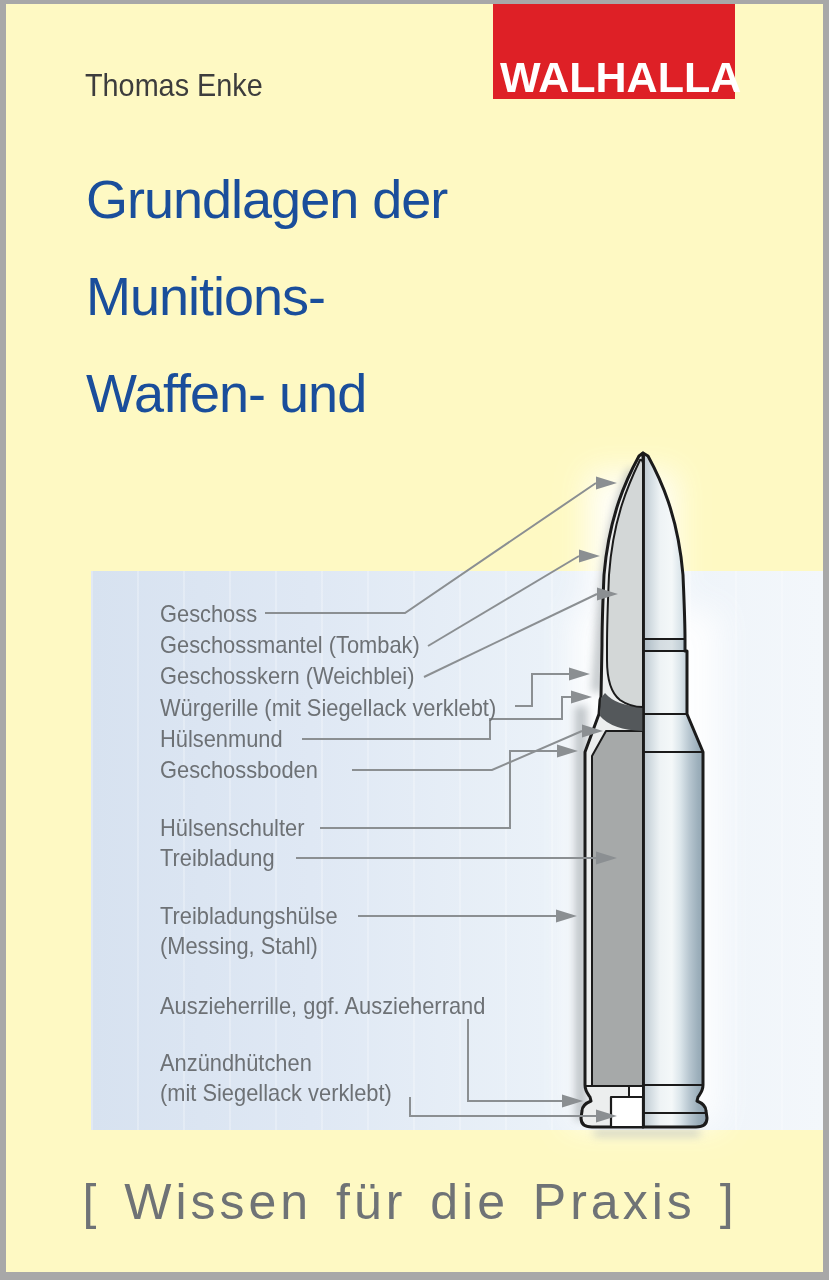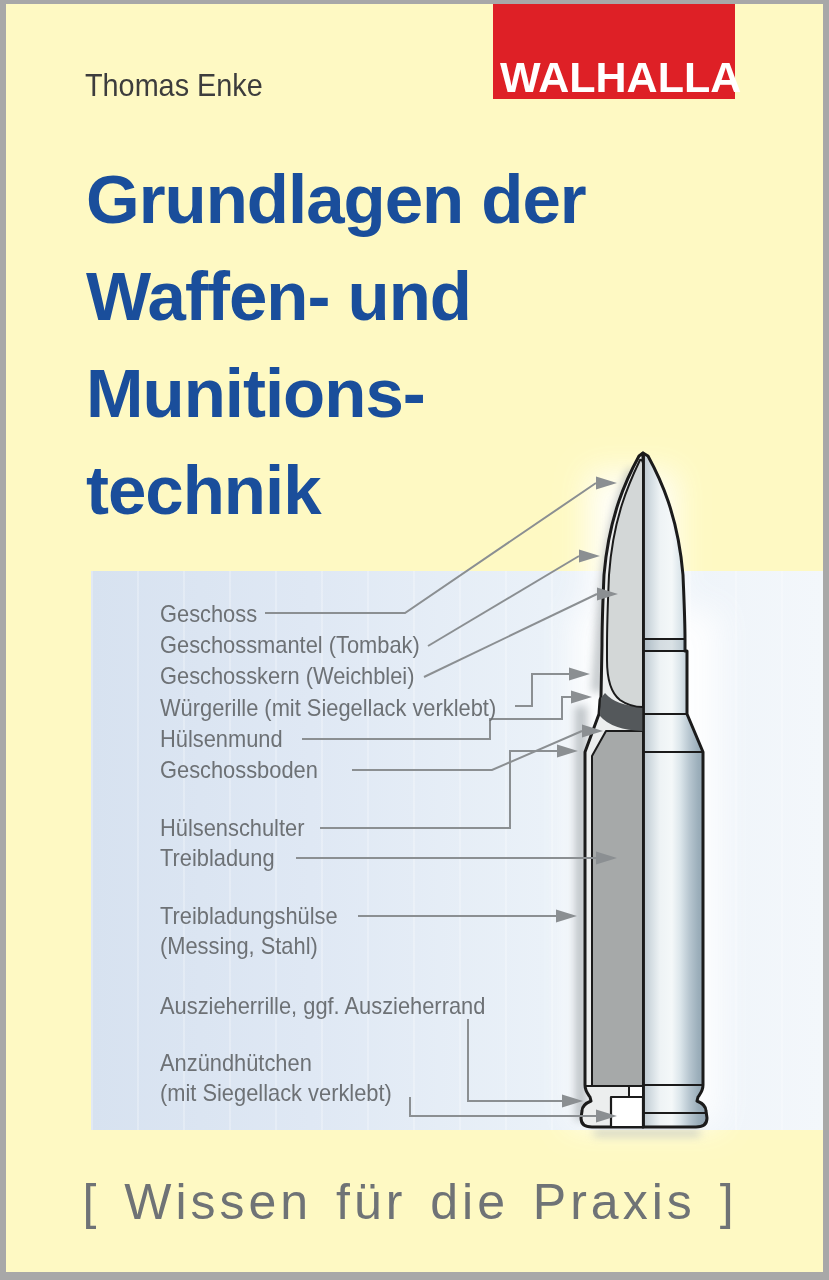--- a/index.html
+++ b/index.html
@@ -32,21 +32,21 @@
     position:absolute;left:493px;top:4px;width:242px;height:95px;
     background:var(--logo-red);
   }
   .logo-text{
     position:absolute;left:7px;bottom:0px;
     font-size:43px;line-height:43px;font-weight:bold;color:#ffffff;
     letter-spacing:0px;white-space:nowrap;
   }
   .title{
     position:absolute;left:86px;top:151px;
-    font-size:69px;line-height:97px;font-weight:bold;
+    font-size:54px;line-height:97px;font-weight:normal;
     letter-spacing:-1px;color:var(--title-blue);white-space:nowrap;
   }
   .panel{
     position:absolute;left:91px;top:571px;width:732px;height:559px;
     background-image:
       repeating-linear-gradient(90deg, rgba(255,255,255,0.25) 0px, rgba(255,255,255,0.25) 2px, rgba(255,255,255,0) 2px, rgba(255,255,255,0) 46px),
       linear-gradient(90deg,#d7e2f0 0%,#dfe8f4 30%,#eaf1f8 62%,#f3f7fb 100%);
   }
   .overlay{position:absolute;left:0;top:0;z-index:5;pointer-events:none;}
   .lbl{
@@ -69,23 +69,22 @@
 <div class="page">
 
   <div class="author">Thomas Enke</div>
 
   <div class="logo-box">
     <div class="logo-text">WALHALLA</div>
   </div>
 
   <div class="title">
     <div>Grundlagen der</div>
+    <div>Munitions-</div>
     <div>Waffen- und</div>
-    <div>Munitions-</div>
-    <div>technik</div>
   </div>
 
   <div class="panel"></div>
 
   <div class="lbl" style="top:599px">Geschoss</div>
   <div class="lbl" style="top:630px">Geschossmantel (Tombak)</div>
   <div class="lbl" style="top:661px">Geschosskern (Weichblei)</div>
   <div class="lbl" style="top:693px">Würgerille (mit Siegellack verklebt)</div>
   <div class="lbl" style="top:724px">Hülsenmund</div>
   <div class="lbl" style="top:755px">Geschossboden</div>

